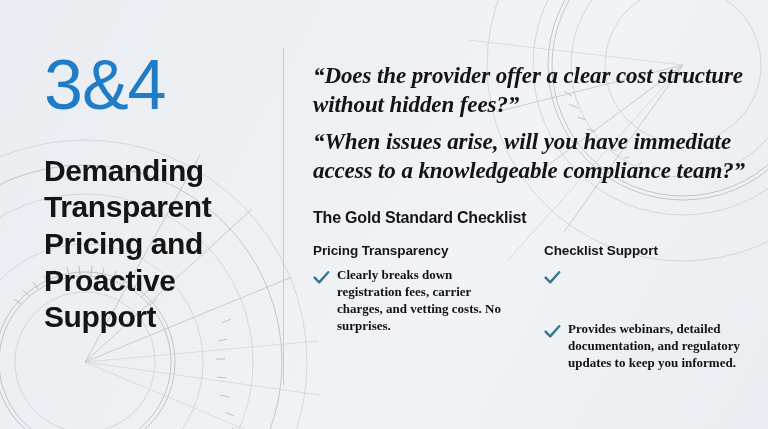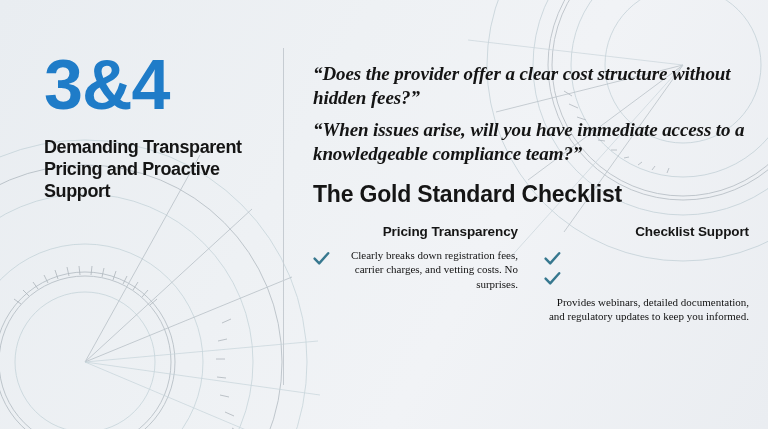--- a/index.html
+++ b/index.html
@@ -41,29 +41,29 @@
   #left-panel {
     position: absolute;
     left: 44px;
     top: 52px;
     width: 225px;
   }
 
   #numbers {
     font-size: 70px;
     line-height: 0.97;
-    font-weight: 700;
+    font-weight: 400;
     color: #1f7cc8;
     letter-spacing: -1px;
     white-space: nowrap;
   }
 
   #headline {
-    margin-top: 17px;
-    font-size: 18px;
+    margin-top: 33px;
+    font-size: 30px;
     line-height: 1.22;
     font-weight: 700;
     color: #151515;
     letter-spacing: -0.4px;
   }
 
   
   #divider {
     position: absolute;
     left: 283px;
@@ -78,71 +78,72 @@
     position: absolute;
     left: 313px;
     top: 62px;
     width: 445px;
   }
 
   .quote {
     font-family: "Liberation Serif", serif;
     font-style: italic;
     font-weight: 700;
-    font-size: 19px;
+    font-size: 23px;
     line-height: 1.24;
     color: #141414;
     letter-spacing: -0.1px;
   }
   .quote + .quote { margin-top: 9px; }
 
   #checklist-title {
-    margin-top: 16px;
-    font-size: 23px;
+    margin-top: 24px;
+    font-size: 16px;
     font-weight: 700;
     color: #151515;
     letter-spacing: -0.2px;
   }
 
   #columns {
     margin-top: 16px;
     display: flex;
     gap: 26px;
   }
 
-  .col { width: 205px; text-align: right; }
+  .col { width: 205px; }
 
   .col-head {
     font-size: 13.5px;
     font-weight: 700;
     color: #151515;
     letter-spacing: -0.1px;
     margin-bottom: 9px;
   }
 
   .bullet {
     display: flex;
     gap: 7px;
     align-items: flex-start;
   }
-  .bullet + .bullet { margin-top: 0; flex-direction: column; }
+  .bullet + .bullet { margin-top: 34px; }
 
   .check-icon {
     flex: 0 0 auto;
     width: 17px;
     height: 17px;
     margin-top: 3px;
   }
   .check-icon svg { display: block; }
 
   .bullet-text {
     font-family: "Liberation Serif", serif;
-    font-size: 11px;
+    font-size: 13px;
     line-height: 1.3;
     color: #121212;
+    font-weight: bold;
   }
 </style>
 </head>
 <body>
 
 <div id="slide">
 
   <div class="bp" id="bp-topright">
     <svg width="430" height="430" viewBox="0 0 430 430">
       <g fill="none" stroke="#9fb6bf" stroke-width="0.8">

